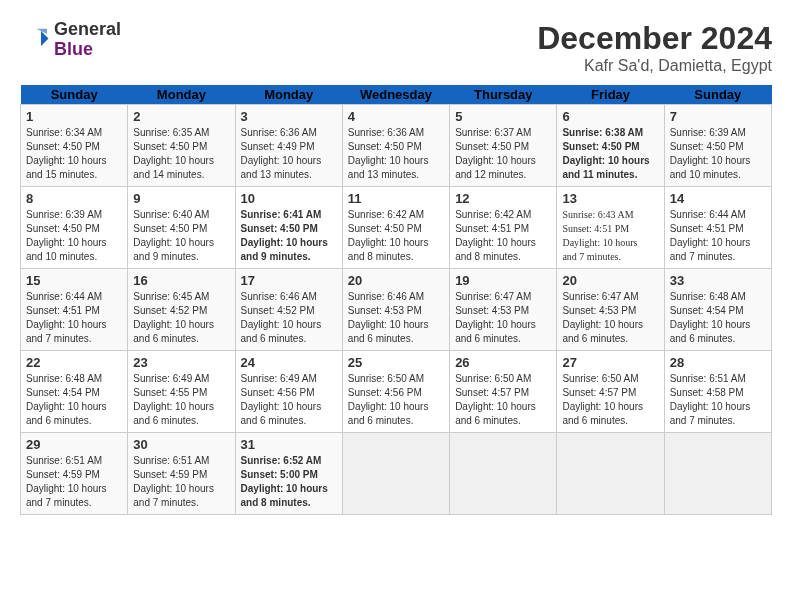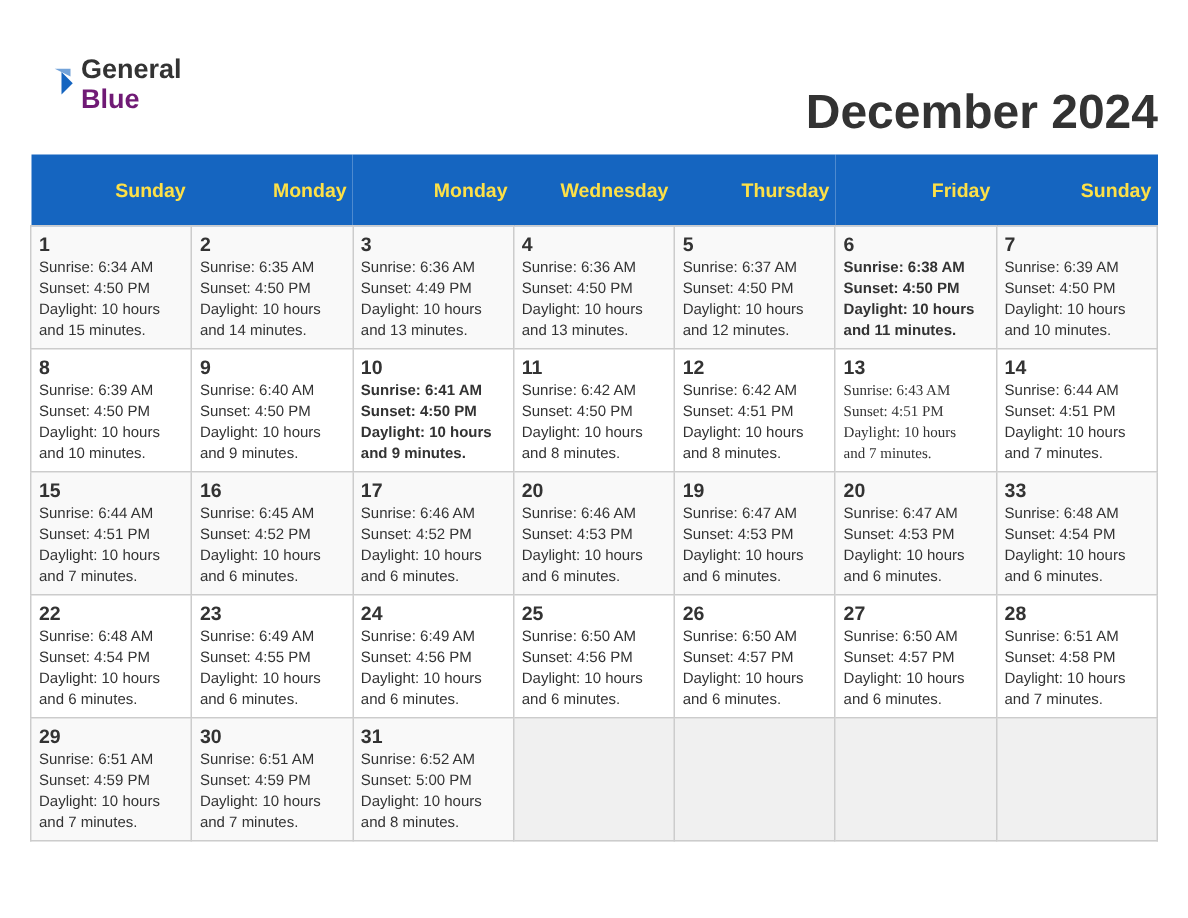--- a/index.html
+++ b/index.html
@@ -6,21 +6,21 @@
     body {
       font-family: Arial, sans-serif;
       background: #fff;
       width: 792px;
       min-height: 612px;
       padding: 20px;
     }
     .header-area {
       display: flex;
       justify-content: space-between;
-      align-items: center;
+      align-items: flex-start;
       margin-bottom: 10px;
     }
     .logo {
       display: flex;
       align-items: center;
       gap: 4px;
     }
     .logo-text {
       display: flex;
       flex-direction: column;
@@ -30,41 +30,40 @@
       line-height: 1.1;
     }
     .logo-text span.general { color: #333; }
     .logo-text span.blue { color: #701a75; }
     .logo-icon {
       width: 30px;
       height: 30px;
     }
     .title-area {
       text-align: right;
-      margin-top: 36px;
     }
     .month-title {
       font-size: 32px;
       font-weight: bold;
       color: #333;
     }
     .location-title {
       font-size: 16px;
       color: #555;
     }
     table {
       width: 100%;
       border-collapse: collapse;
       font-size: 11px;
     }
     thead tr th {
       background-color: #1565c0;
-      color: #fde047;
-      padding: 16px 4px;
-      text-align: right;
+      color: #000000;
+      padding: 2px 4px;
+      text-align: center;
       font-size: 13px;
       font-weight: bold;
     }
     tbody tr td {
       border: 1px solid #ccc;
       vertical-align: top;
       padding: 4px 5px;
       width: 107px;
       min-height: 70px;
       color: #333;
@@ -100,20 +99,21 @@
       <polygon points="28,8 38,18 28,28" fill="#1565c0"></polygon>
       <polygon points="22,5 36,5 36,12" fill="#1565c0" opacity="0.6"></polygon>
     </svg>
     <div class="logo-text">
       <span class="general">General</span>
       <span class="blue">Blue</span>
     </div>
   </div>
   <div class="title-area">
     <div class="month-title">December 2024</div>
+    <div class="location-title">Kafr Sa'd, Damietta, Egypt</div>
   </div>
 </div>
 
 <table>
   <thead>
     <tr id="weekday-header">
     <th>Sunday</th>
         <th>Monday</th>
         <th>Monday</th>
         <th>Wednesday</th>
@@ -337,21 +337,21 @@
         </td>
         <td>
           <span class="day-num">30</span>
           <div class="day-info" style="white-space: pre-line;">Sunrise: 6:51 AM
 Sunset: 4:59 PM
 Daylight: 10 hours
 and 7 minutes.</div>
         </td>
         <td>
           <span class="day-num">31</span>
-          <div class="day-info" style="white-space: pre-line;">Sunrise: 6:52 AM
+          <div class="day-info" style="white-space: pre-line; font-weight: bold;">Sunrise: 6:52 AM
 Sunset: 5:00 PM
 Daylight: 10 hours
 and 8 minutes.</div>
         </td>
         <td class="empty-cell"></td>
         <td class="empty-cell"></td>
         <td class="empty-cell"></td>
         <td class="empty-cell"></td>
       </tr>
     </tbody>

